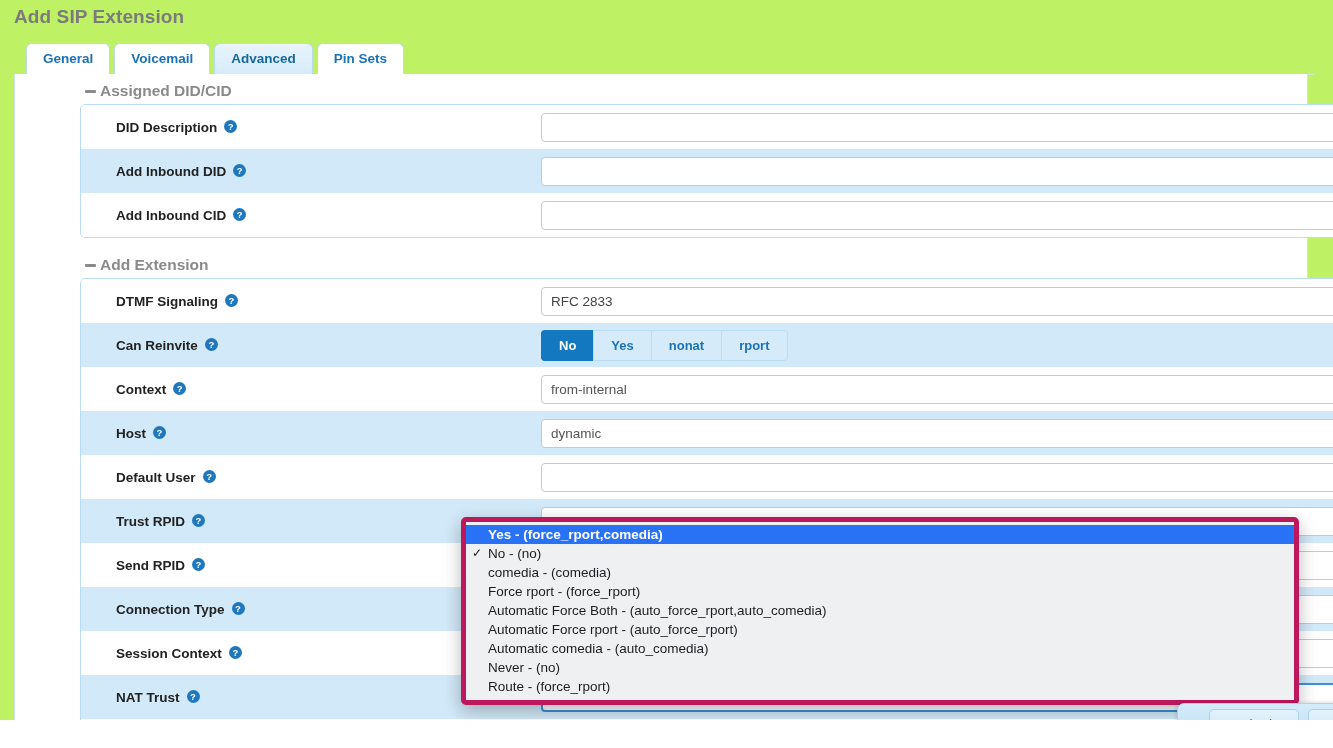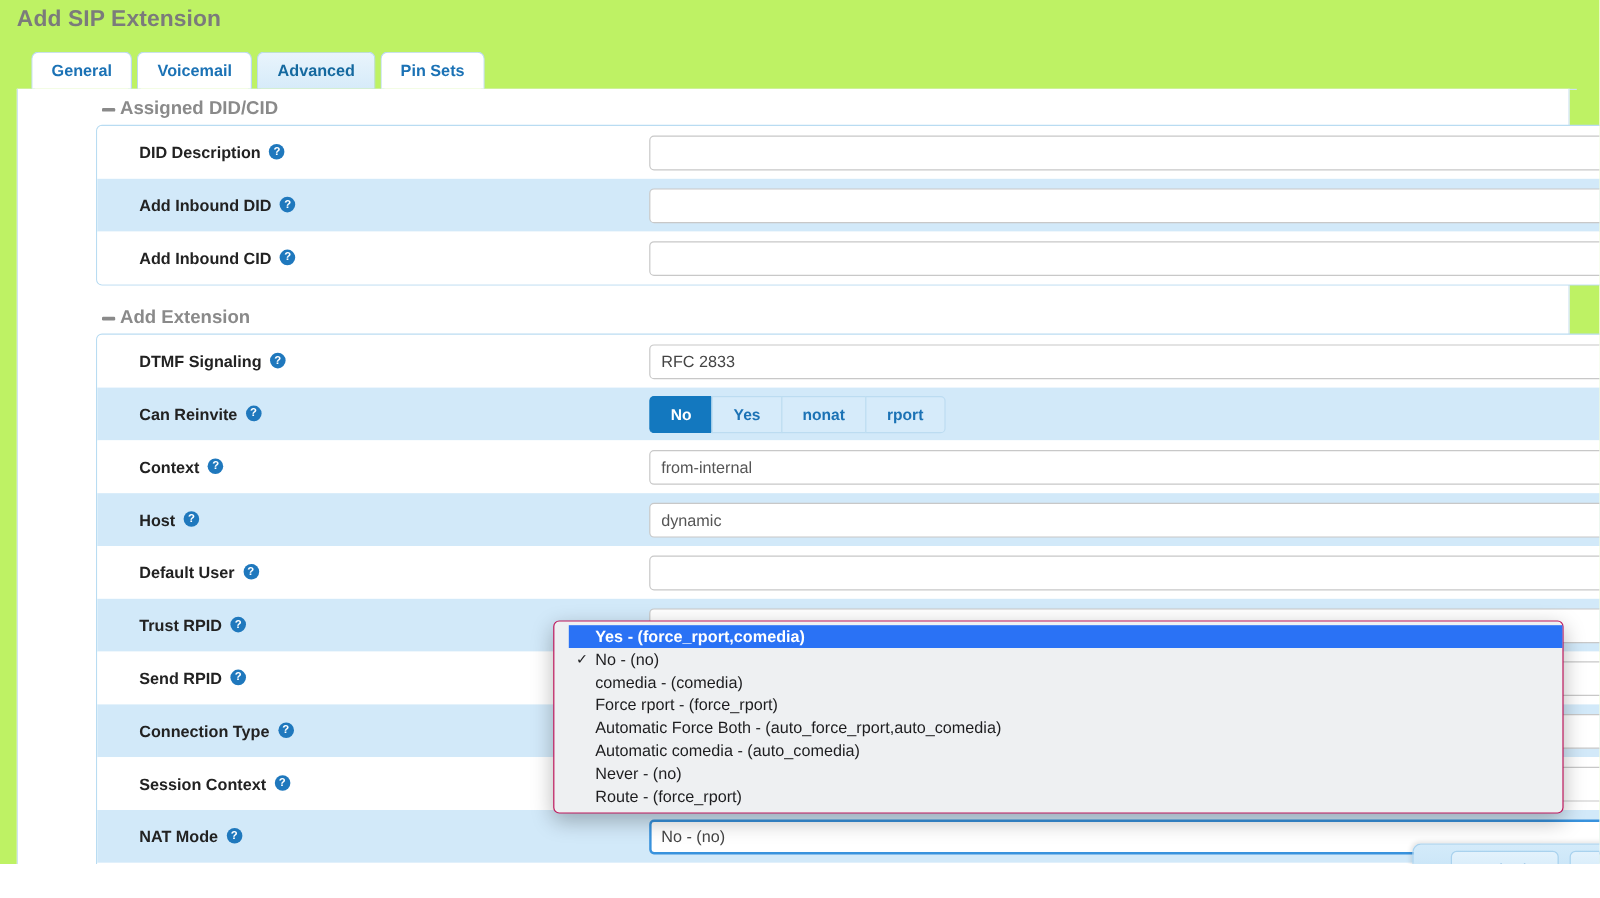--- a/index.html
+++ b/index.html
@@ -240,24 +240,24 @@
     border-color: #1378bf;
   }
 
   
   .dropdown-popup {
     position: absolute;
     left: 461px;
     top: 517px;
     width: 828px;
     background: #eef0f2;
-    border: 1px solid #be185d;
+    border: 5px solid #be185d;
     border-radius: 5px;
     box-shadow: 0 6px 18px rgba(0,0,0,0.28);
-    padding: 3px 0 4px 12px;
+    padding: 3px 0 4px 0;
     z-index: 60;
     font-size: 13.5px;
     color: #1d1d1f;
   }
   .dropdown-popup .opt {
     height: 19px;
     line-height: 19px;
     padding-left: 22px;
     position: relative;
     white-space: nowrap;
@@ -475,21 +475,21 @@
                 <span></span>
                 <span class="stepper">
                   <i class="up"></i>
                   <i class="down"></i>
                 </span>
               </div>
             </div>
           </div>
           <div class="row alt">
             <div class="label">
-              <span>NAT Mode</span>
+              <span>NAT Trust</span>
               <span class="help">?</span>
             </div>
             <div class="field">
               <div class="sel focused">
                 <span>No - (no)</span>
                 <span class="stepper">
                   <i class="up"></i>
                   <i class="down"></i>
                 </span>
               </div>
@@ -504,20 +504,21 @@
         </div>
       </div>
     </div>
 
   <div class="dropdown-popup" id="dropdown-popup">
       <div class="opt highlight"><span>Yes - (force_rport,comedia)</span></div>
       <div class="opt"><span class="check">✓</span><span>No - (no)</span></div>
       <div class="opt"><span>comedia - (comedia)</span></div>
       <div class="opt"><span>Force rport - (force_rport)</span></div>
       <div class="opt"><span>Automatic Force Both - (auto_force_rport,auto_comedia)</span></div>
+      <div class="opt"><span>Automatic Force rport - (auto_force_rport)</span></div>
       <div class="opt"><span>Automatic comedia - (auto_comedia)</span></div>
       <div class="opt"><span>Never - (no)</span></div>
       <div class="opt"><span>Route - (force_rport)</span></div>
     </div>
 
   <div class="float-bar">
     <span class="chev">»</span>
     <button class="fbtn">Submit</button>
     <button class="fbtn">Reset</button>
   </div>

